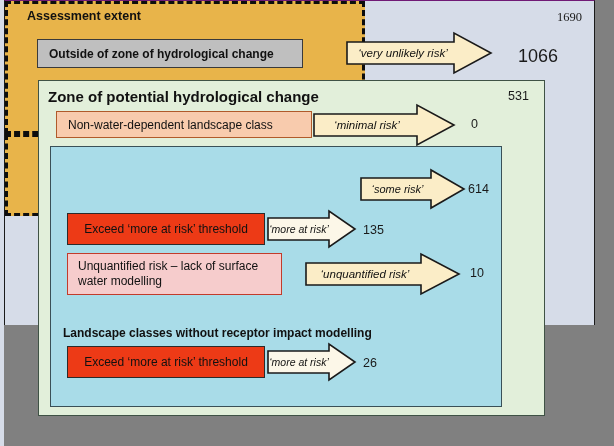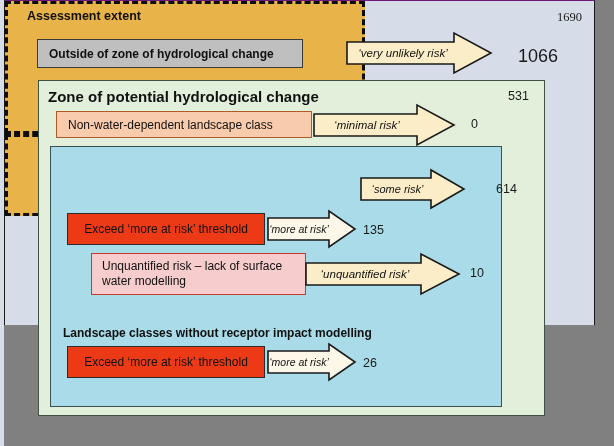--- a/index.html
+++ b/index.html
@@ -145,21 +145,20 @@
   }
   #with-rim-title {
     left: 58px;
     top: 181px;
     font-size: 12px;
   }
   #with-rim-count {
     left: 463px;
     top: 181px;
     font-size: 12.5px;
-    margin-left: 28px;
   }
 
   #without-rim-group {
     left: 50px;
     top: 312px;
     width: 360px;
     height: 82px;
     background: #E8B44A;
     border: 3px dashed #0d0d0d;
     box-sizing: border-box;
@@ -196,21 +195,20 @@
     width: 215px;
     height: 42px;
     background: #F6CCCC;
     border: 1px solid #c23b2b;
     display: flex;
     align-items: center;
     padding-left: 10px;
     font-size: 12px;
     color: #111111;
     line-height: 1.28;
-    margin-left: 24px;
   }
   #unquant-count {
     left: 465px;
     top: 265px;
     font-size: 12.5px;
   }
 
   #exceed-box-2 {
     left: 62px;
     top: 345px;

